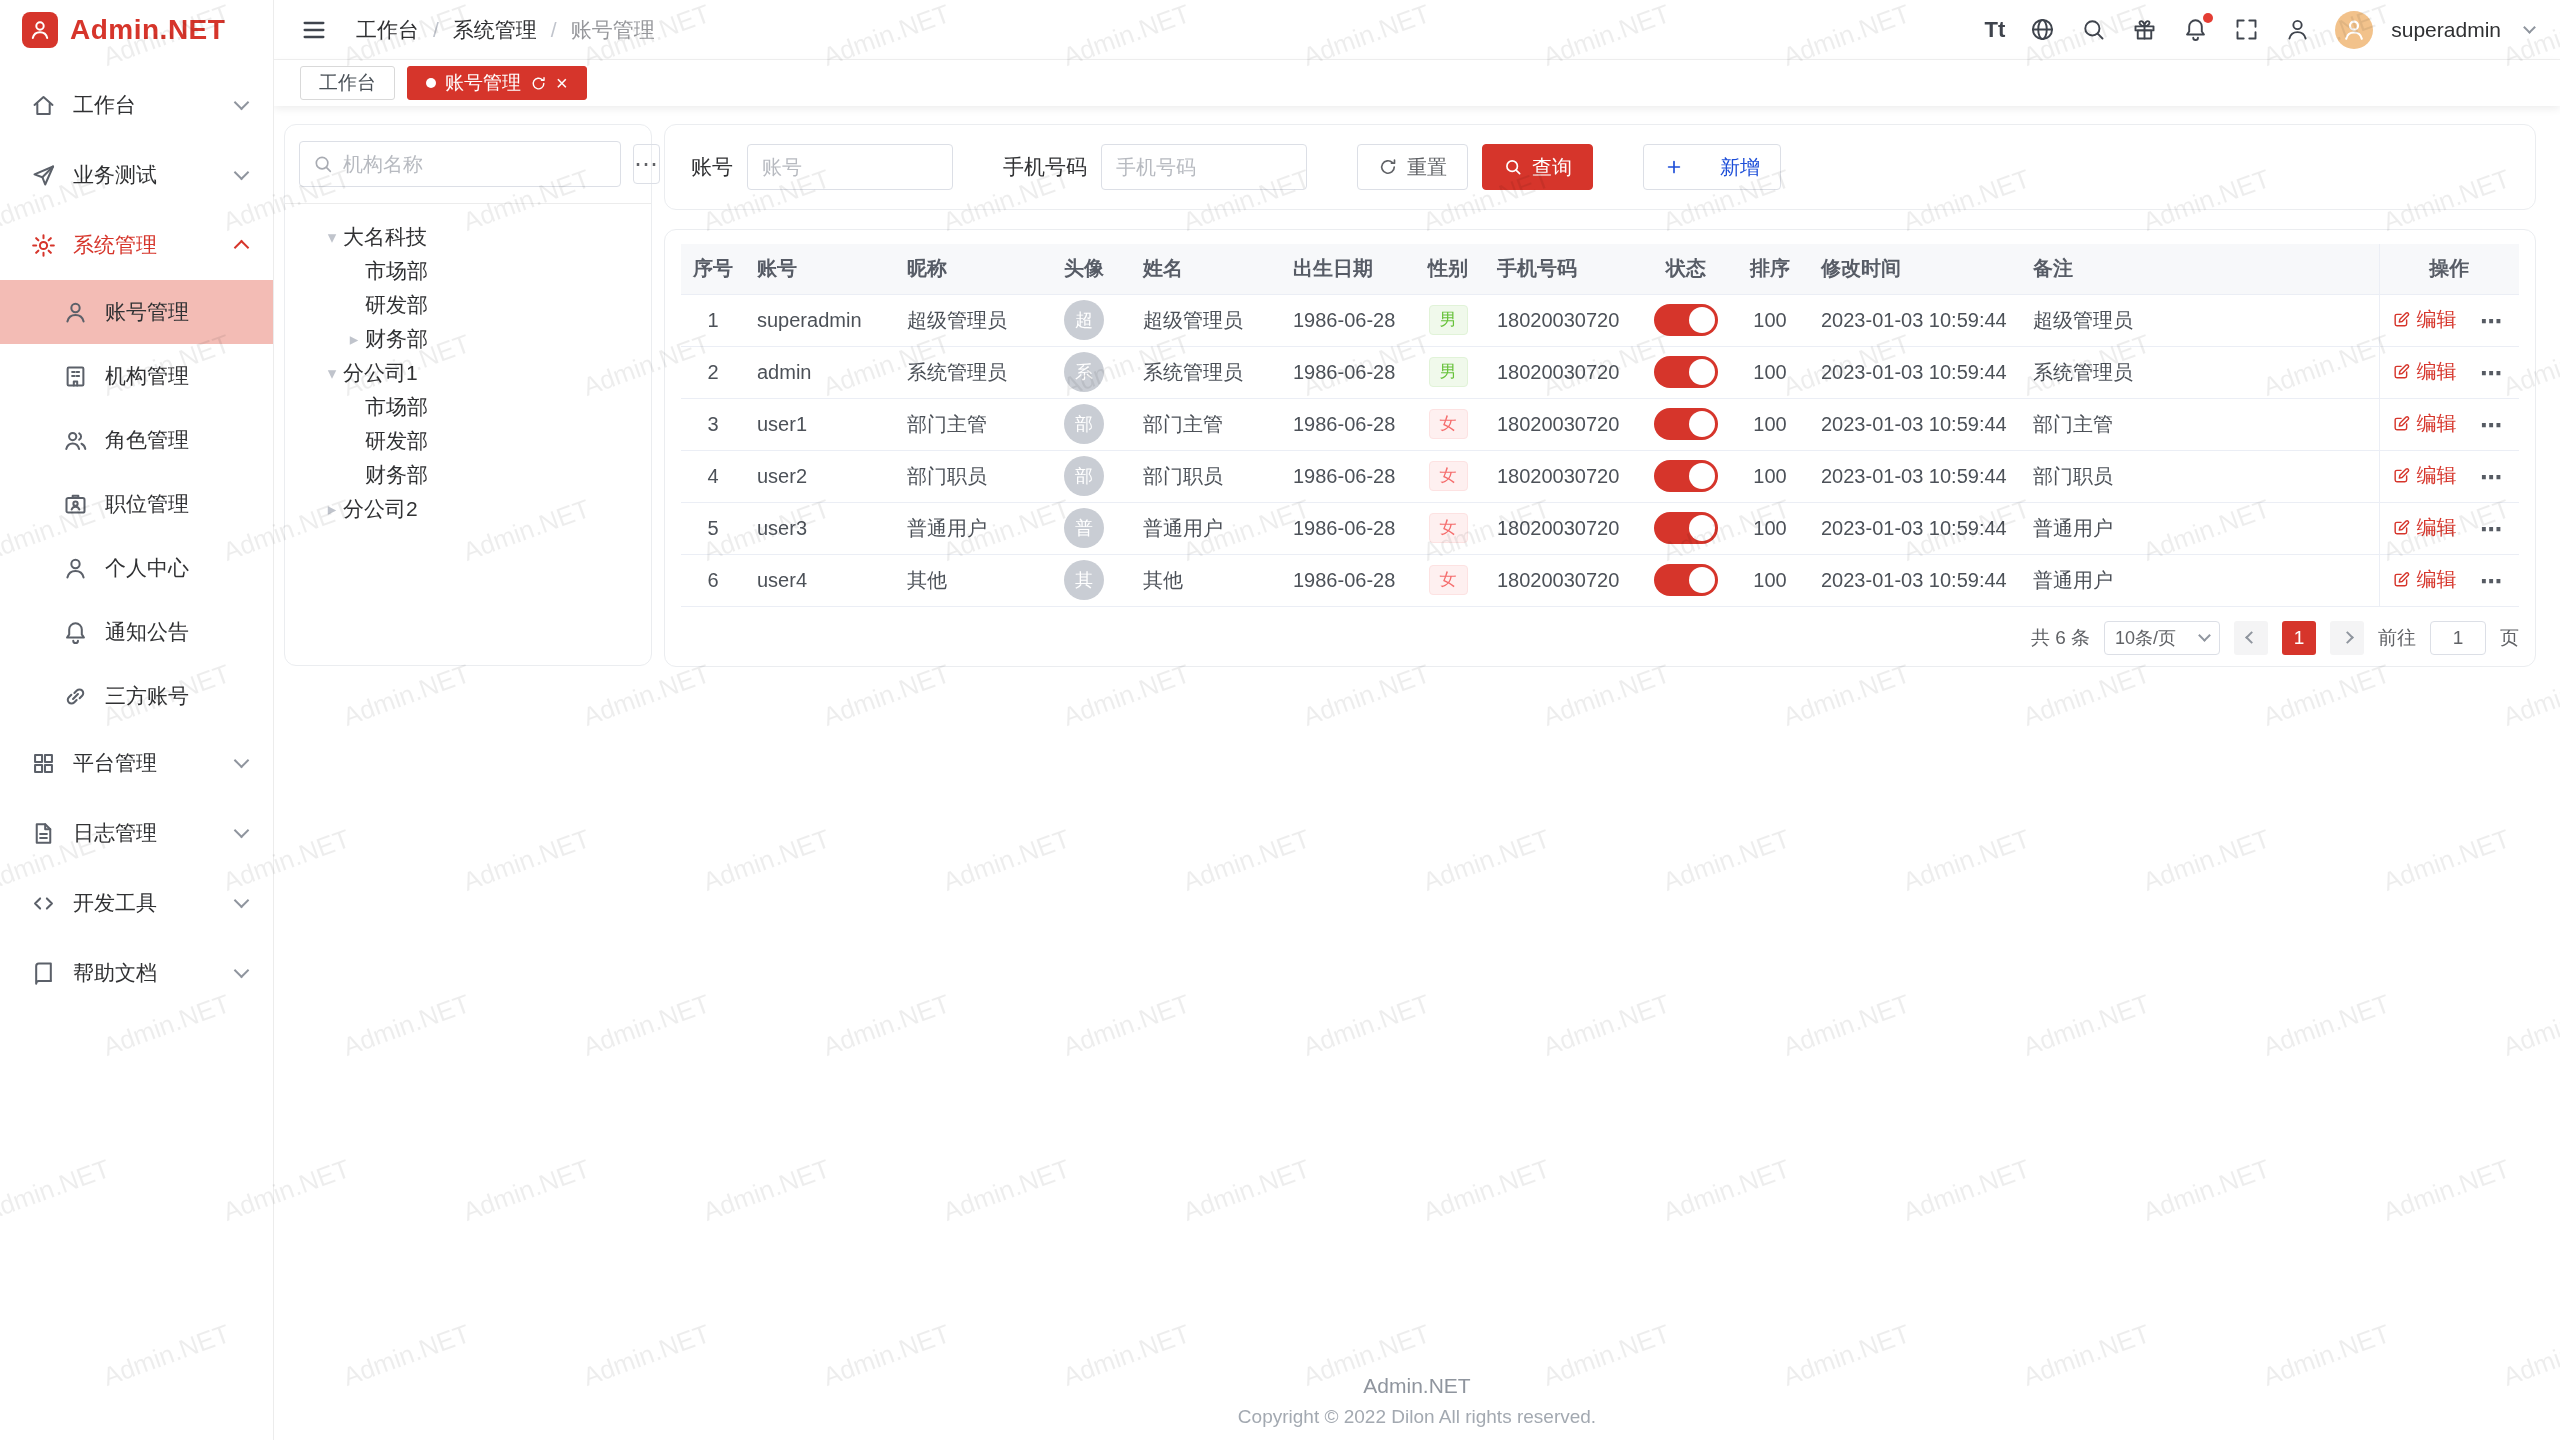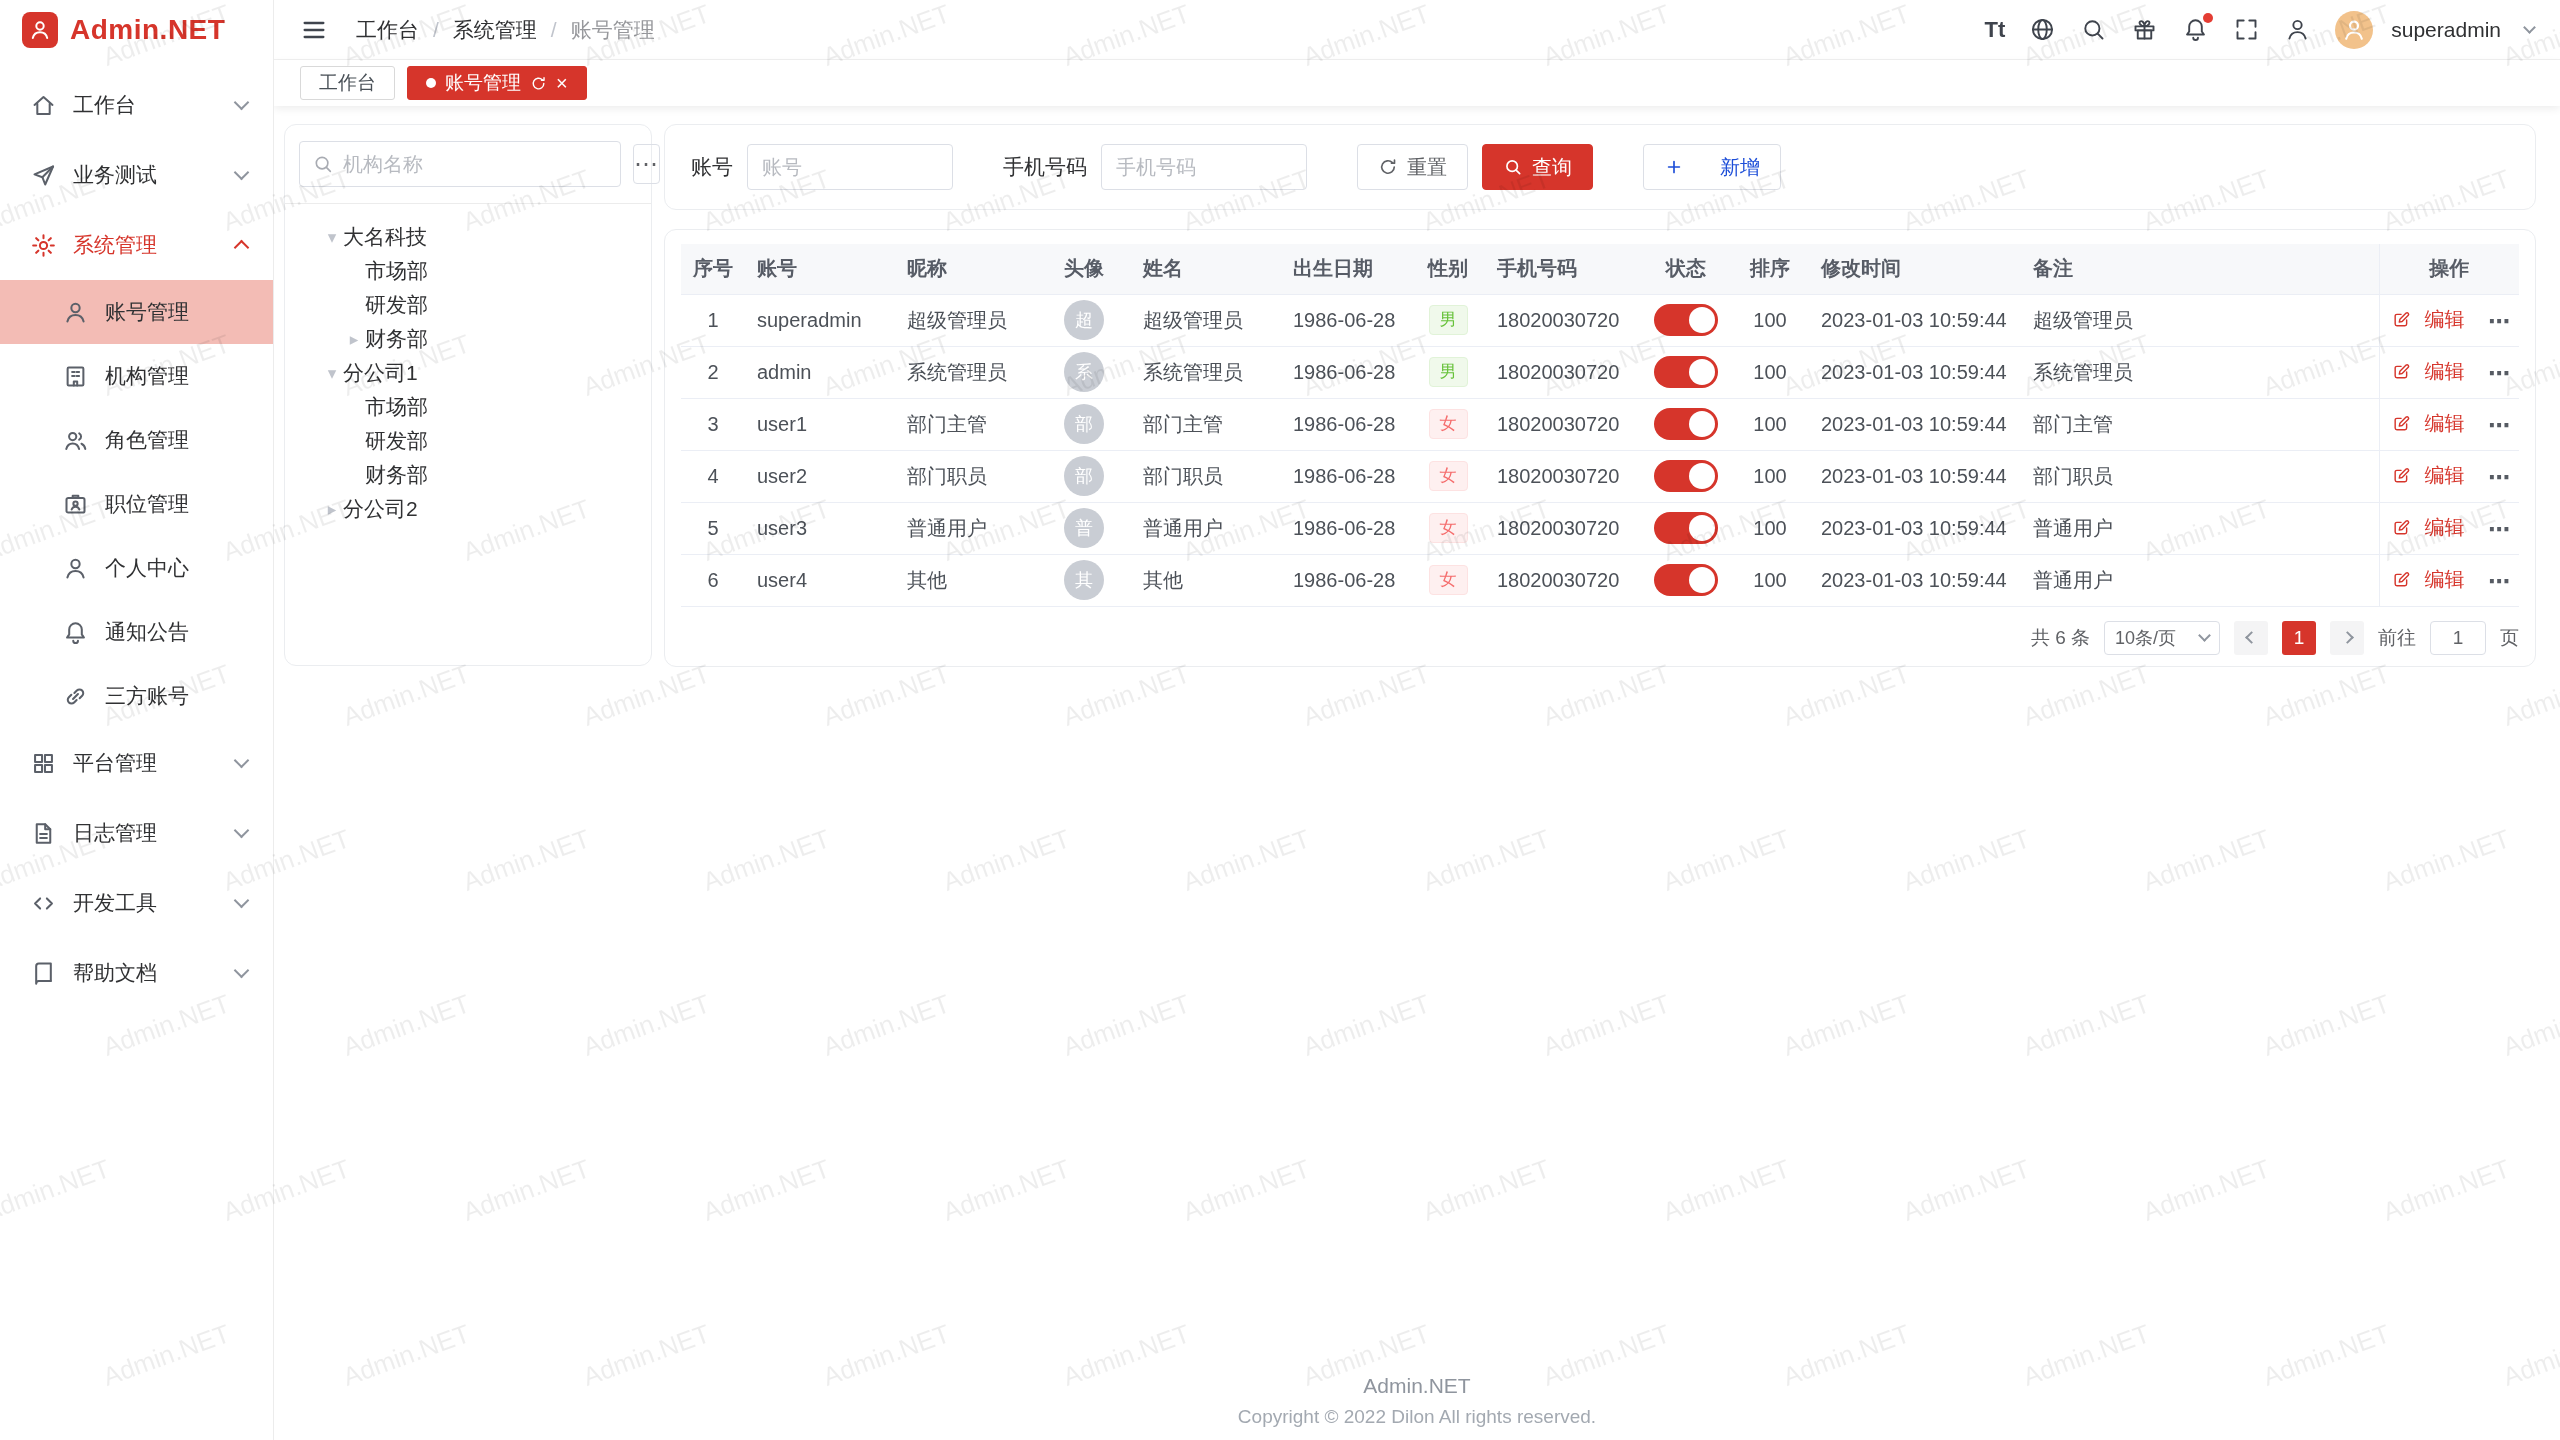--- a/index.html
+++ b/index.html
@@ -100,21 +100,21 @@
   td{height:52px;font-size:20px;color:#4c5158;padding:0 12px;border-bottom:1px solid #ebeef5;white-space:nowrap;overflow:hidden;}
   .c-center{text-align:center;}
   .c-op{border-left:1px solid #ebeef5;}
   th.c-op{text-align:center;}
   .avatar{display:inline-flex;width:40px;height:40px;border-radius:50%;background:#c9cdd4;color:#fff;font-size:18px;align-items:center;justify-content:center;vertical-align:middle;}
   .tag{display:inline-block;padding:3px 10px;font-size:17px;border-radius:4px;line-height:1.35;}
   .tag-green{background:#f0f9eb;border:1px solid #e1f3d8;color:var(--success);}
   .tag-red{background:#fef0f0;border:1px solid #fde2e2;color:var(--danger);}
   .switch{display:inline-block;width:64px;height:32px;border-radius:16px;background:var(--primary);position:relative;cursor:pointer;vertical-align:middle;}
   .switch i{position:absolute;right:3px;top:3px;width:26px;height:26px;border-radius:50%;background:#fff;}
-  .edit-link{display:inline-flex;align-items:center;gap:14px;color:var(--primary);cursor:pointer;font-size:20px;}
+  .edit-link{display:inline-flex;align-items:center;gap:6px;color:var(--primary);cursor:pointer;font-size:20px;}
   .edit-link svg{width:19px;height:19px;stroke:var(--primary);fill:none;stroke-width:1.8;stroke-linecap:round;stroke-linejoin:round;}
   .more-dots{margin-left:18px;color:#565b63;font-size:22px;font-weight:bold;cursor:pointer;letter-spacing:1px;}
   
   .pager{display:flex;justify-content:flex-end;align-items:center;height:62px;gap:14px;font-size:19px;color:#606266;}
   .psel{width:116px;height:34px;border:1px solid #dcdfe6;border-radius:4px;display:flex;align-items:center;justify-content:space-between;padding:0 10px;font-size:18px;color:#606266;cursor:pointer;}
   .pbtn{min-width:34px;height:34px;border-radius:3px;background:#f4f4f5;color:#aeb3ba;display:inline-flex;align-items:center;justify-content:center;font-size:18px;cursor:pointer;}
   .pbtn.active{background:var(--primary);color:#fff;font-size:19px;}
   .goto-input{width:56px;height:34px;border:1px solid #dcdfe6;border-radius:4px;text-align:center;font-size:19px;color:#606266;outline:none;font-family:inherit;}
   
   .footer{position:absolute;left:0;right:0;bottom:12px;text-align:center;}

